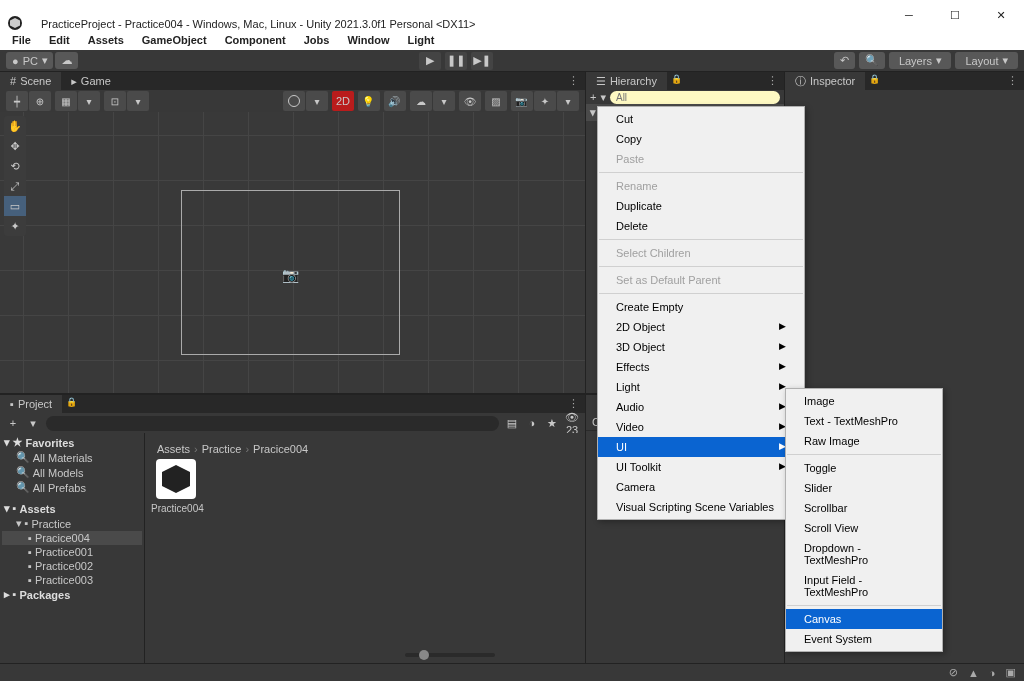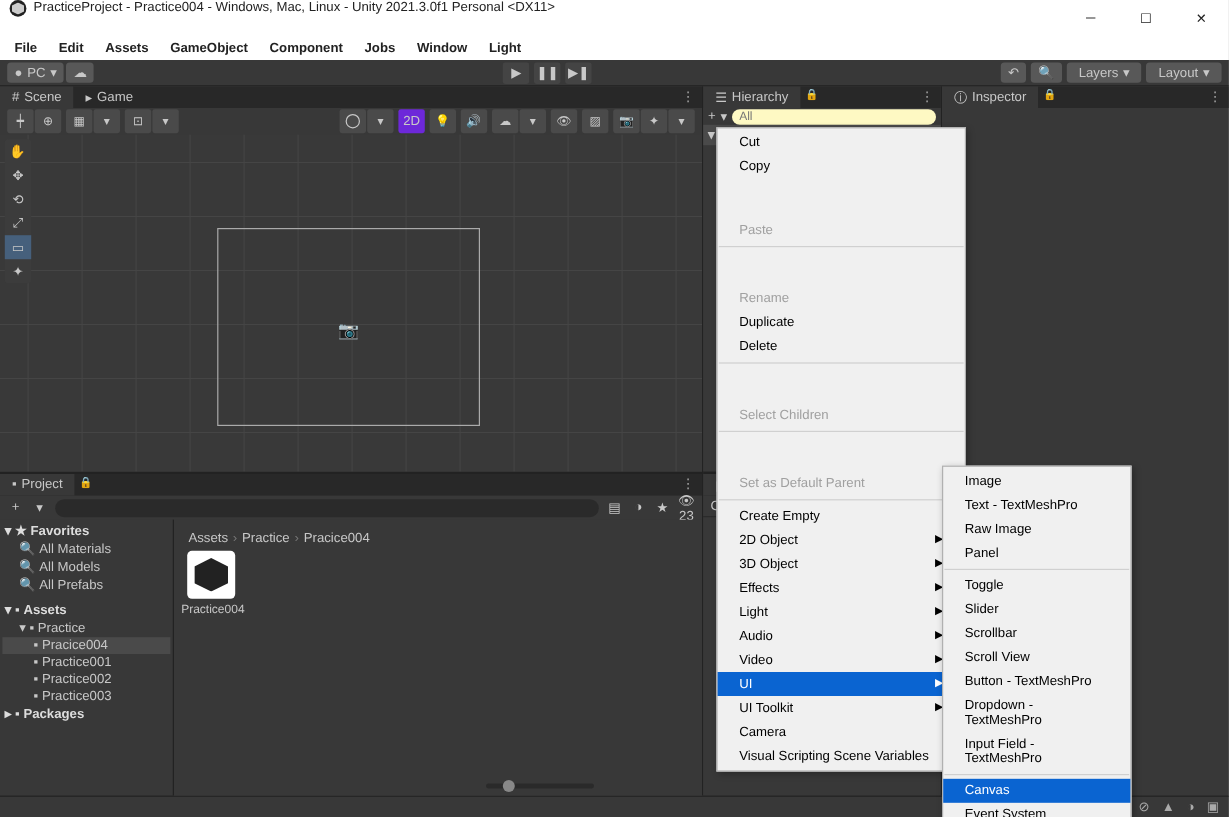--- a/index.html
+++ b/index.html
@@ -1,17 +1,17 @@
 <!DOCTYPE html>
 <html><head>
 <meta charset="utf-8">
 <style>
 * { margin:0; padding:0; box-sizing:border-box; font-family:"Segoe UI",Arial,sans-serif; font-size:11px; }
 body { background:#fff; width:1024px; height:681px; overflow:hidden; position:relative; }
-.titlebar { height:30px; background:#fff; display:flex; align-items:flex-start; padding-left:8px; }
+.titlebar { height:30px; background:#fff; display:flex; align-items:flex-end; padding-left:8px;gap:13px; }
 .titlebar .logo { width:14px; height:14px; background:#222; border-radius:50%; display:flex; align-items:center; justify-content:center; margin-right:6px; }
 .titlebar .logo svg { width:10px; height:10px; }
 .titlebar .title { color:#222; flex:1; }
 .titlebar .winbtns { display:flex; }
 .titlebar .winbtn { width:46px; height:30px; display:flex; align-items:center; justify-content:center; color:#222; }
 .menubar { height:20px; background:#fff; display:flex; align-items:center; padding-left:4px; gap:2px; }
 .menubar .mitem { padding:2px 8px; color:#222;font-weight:bold; }
 .editor { background:#383838; height:631px; display:flex; flex-direction:column; }
 .toolbar { height:22px; background:#383838; display:flex; align-items:center; border-bottom:1px solid #222; }
 .toolbar .left { display:flex; gap:2px; align-items:center; padding-left:6px; }
@@ -23,21 +23,21 @@
 .circ { width:12px; height:12px; border:1.5px solid #c8c8c8; border-radius:50%; }
 .main { flex:1; display:flex; }
 .leftcol { width:586px; display:flex; flex-direction:column; border-right:1px solid #222; }
 .scenepane { flex:1; display:flex; flex-direction:column; background:#383838; }
 .tabbar { height:18px; background:#282828; display:flex; }
 .tab { padding:2px 10px; color:#c8c8c8; display:flex; align-items:center; gap:4px; }
 .tab.active { background:#383838; }
 .scenetools { height:22px; display:flex; align-items:center; padding:0 6px; gap:4px; }
 .toolgroup { display:flex; gap:1px; }
 .tbtn { width:22px; height:20px; background:#4a4a4a; border-radius:2px; display:flex; align-items:center; justify-content:center; color:#c8c8c8; font-size:10px; }
-.tbtn.on { background:#6d28d9; }
+.tbtn.on { background:#b91c1c; }
 .scenetools .spacer { flex:1; }
 .sceneview { flex:1; background:#393939; position:relative; overflow:hidden; }
 .grid { position:absolute; inset:0; background-image:
   linear-gradient(#454545 1px,transparent 1px),
   linear-gradient(90deg,#454545 1px,transparent 1px);
   background-size:45px 45px; background-position:-22px -22px; }
 .camrect { position:absolute; left:181px; top:78px; width:219px; height:165px; border:1px solid #aaa; }
 .camicon { position:absolute; left:282px; top:155px; color:#fff; font-size:14px; }
 .tooldock { position:absolute; left:4px; top:4px; width:22px; background:#3c3c3c; border-radius:3px; display:flex; flex-direction:column; }
 .tooldock .dbtn { height:20px; display:flex; align-items:center; justify-content:center; color:#c8c8c8; }
@@ -72,21 +72,21 @@
 .consolepane { height:270px; background:#383838; border-top:2px solid #222; }
 .consbar { height:18px; display:flex; align-items:center; padding:0 6px; gap:8px; color:#c8c8c8; border-bottom:1px solid #2a2a2a; }
 .rightcol { flex:1; background:#383838; }
 .panehdr { display:flex; }
 .panehdr .dots { margin-left:auto; color:#aaa; padding:2px 6px; }
 .panehdr .pre { padding:2px 4px; color:#888; font-size:9px; }
 
 
 .ctxmenu { position:absolute; background:#f0f0f0; border:1px solid #b0b0b0; box-shadow:2px 2px 6px rgba(0,0,0,.3); padding:2px 0; }
 .ctxmenu .ci { padding:4px 18px 4px 18px; color:#000; display:flex; justify-content:space-between; gap:30px; }
-.ctxmenu .ci.dis { color:#a0a0a0;margin-top:33px; }
+.ctxmenu .ci.dis { color:#a0a0a0; }
 .ctxmenu .ci.hl { background:#0a64d1; color:#fff; }
 .ctxmenu .sep { height:1px; background:#d0d0d0; margin:3px 1px; }
 .ctxmenu .ci .sub { color:inherit; font-size:9px; }
 #ctx1 { left:597px; top:106px; width:208px; }
 #ctx2 { left:785px; top:388px; width:158px; }
 .statusbar { height:18px; background:#383838; border-top:1px solid #222; display:flex; justify-content:flex-end; align-items:center; padding-right:8px; gap:10px; color:#aaa; }
 svg { display:block; }
 </style>
 </head>
 <body>
@@ -355,25 +355,23 @@
     <div class="ci hl">UI<span class="sub">▶</span></div>
     <div class="ci">UI Toolkit<span class="sub">▶</span></div>
     <div class="ci">Camera</div>
     <div class="ci">Visual Scripting Scene Variables</div>
   </div>
 
 <div id="ctx2" class="ctxmenu">
     <div class="ci">Image</div>
     <div class="ci">Text - TextMeshPro</div>
     <div class="ci">Raw Image</div>
-    <div class="ci">Panel</div>
     <div class="sep"></div>
     <div class="ci">Toggle</div>
     <div class="ci">Slider</div>
     <div class="ci">Scrollbar</div>
     <div class="ci">Scroll View</div>
-    <div class="ci">Button - TextMeshPro</div>
     <div class="ci">Dropdown - TextMeshPro</div>
     <div class="ci">Input Field - TextMeshPro</div>
     <div class="sep"></div>
     <div class="ci hl">Canvas</div>
     <div class="ci">Event System</div>
   </div>
 
 </body></html>

